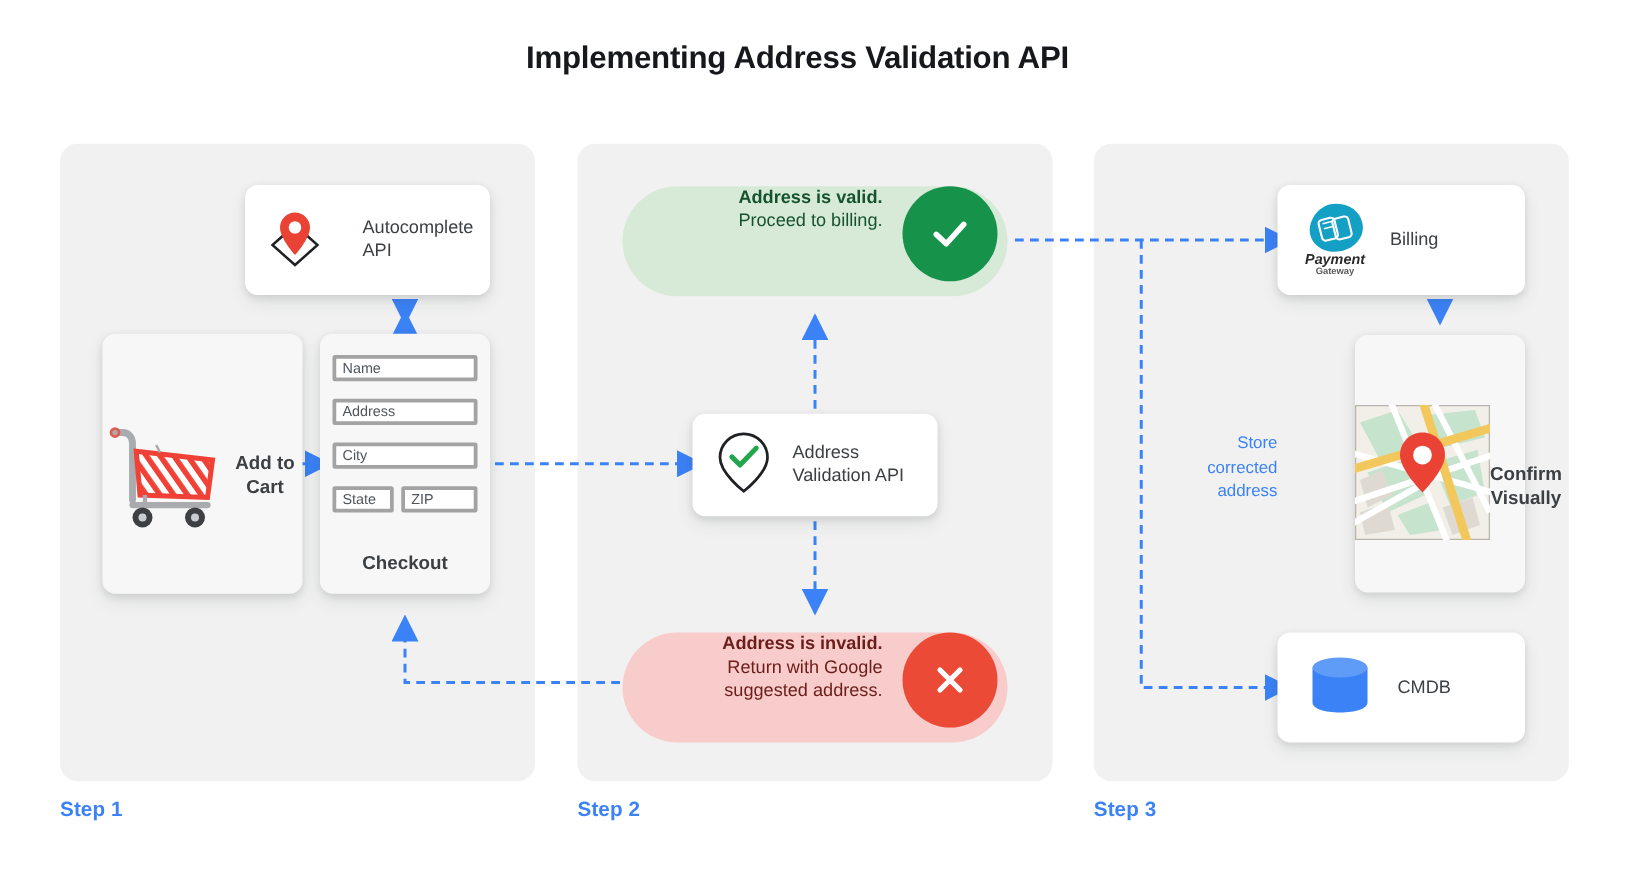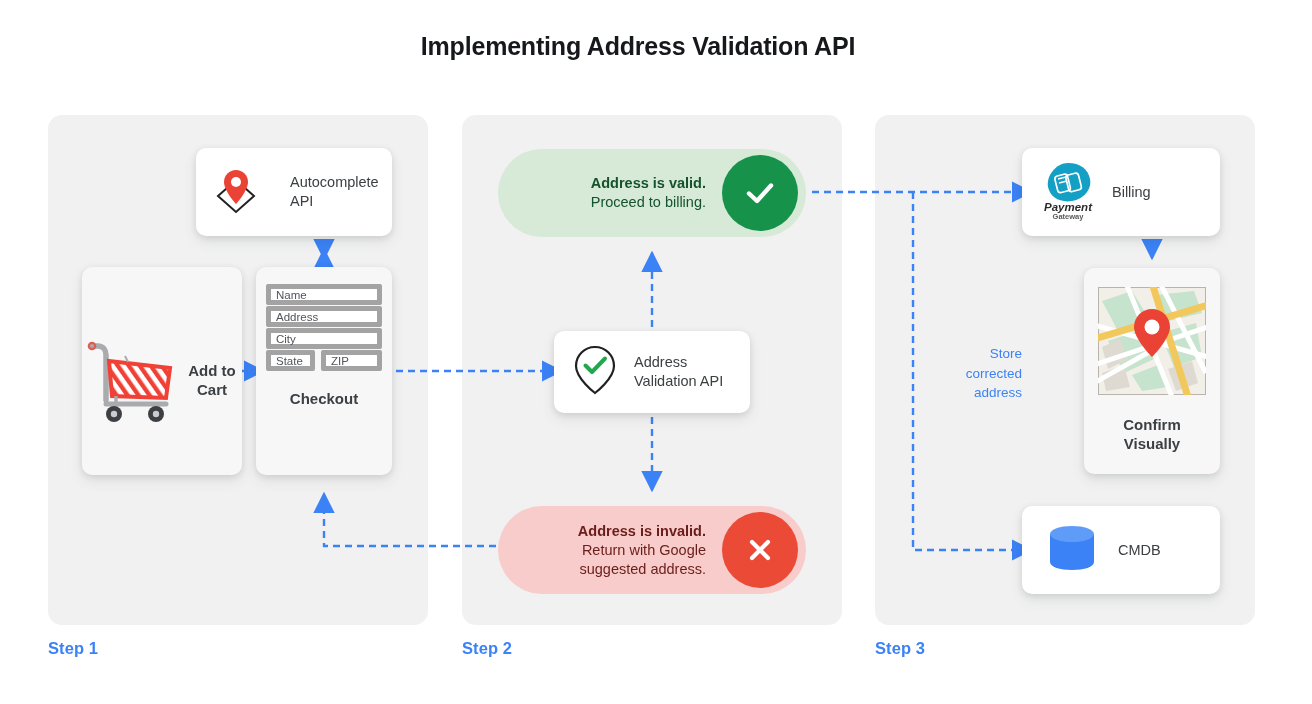--- a/index.html
+++ b/index.html
@@ -81,40 +81,40 @@
 
   #card-checkout {
     left: 256px; top: 267px; width: 136px; height: 208px;
     background: #f7f7f8;
     display: flex; flex-direction: column; align-items: center;
     padding-top: 17px;
   }
   .field {
     box-sizing: border-box;
     background: #ffffff;
-    border: 5px solid #a3a3a3;
+    border: 3px solid #a3a3a3;
     border-radius: 2px;
     height: 21px;
     font-size: 11.5px;
     color: #50555c;
     display: flex; align-items: center;
     padding-left: 5px;
-    margin-bottom: 1px;
+    margin-bottom: 14px;
   }
   .field-wide { width: 116px; }
   .field-row { display: flex; gap: 6px; width: 116px; }
   .field-state { width: 49px; }
   .field-zip   { width: 61px; }
   #card-checkout .card-caption { margin-top: 17px; }
 
   
   .pill {
     position: absolute;
     border-radius: 44px;
-    display: flex; align-items: center;
+    display: flex; align-items: flex-start;
     box-sizing: border-box;
   }
   #pill-valid {
     left: 498px; top: 149px; width: 308px; height: 88px;
     background: #d7e9d7;
     justify-content: flex-end;
     padding-right: 8px;
   }
   #pill-invalid {
     left: 498px; top: 506px; width: 308px; height: 88px;
@@ -142,21 +142,21 @@
   }
 
   
   #card-billing {
     left: 1022px; top: 148px; width: 198px; height: 88px;
     display: flex; align-items: center; padding-left: 14px; gap: 12px;
   }
   #card-confirm {
     left: 1084px; top: 268px; width: 136px; height: 206px;
     background: #f7f7f8;
-    display: flex; flex-direction: column; align-items: center;
+    display: flex; flex-direction: row; align-items: center;
     padding-top: 19px;
   }
   #card-confirm .card-caption { margin-top: 16px; }
   #card-cmdb {
     left: 1022px; top: 506px; width: 198px; height: 88px;
     display: flex; align-items: center; padding-left: 24px; gap: 20px;
   }
 
   .connector-note {
     position: absolute;

